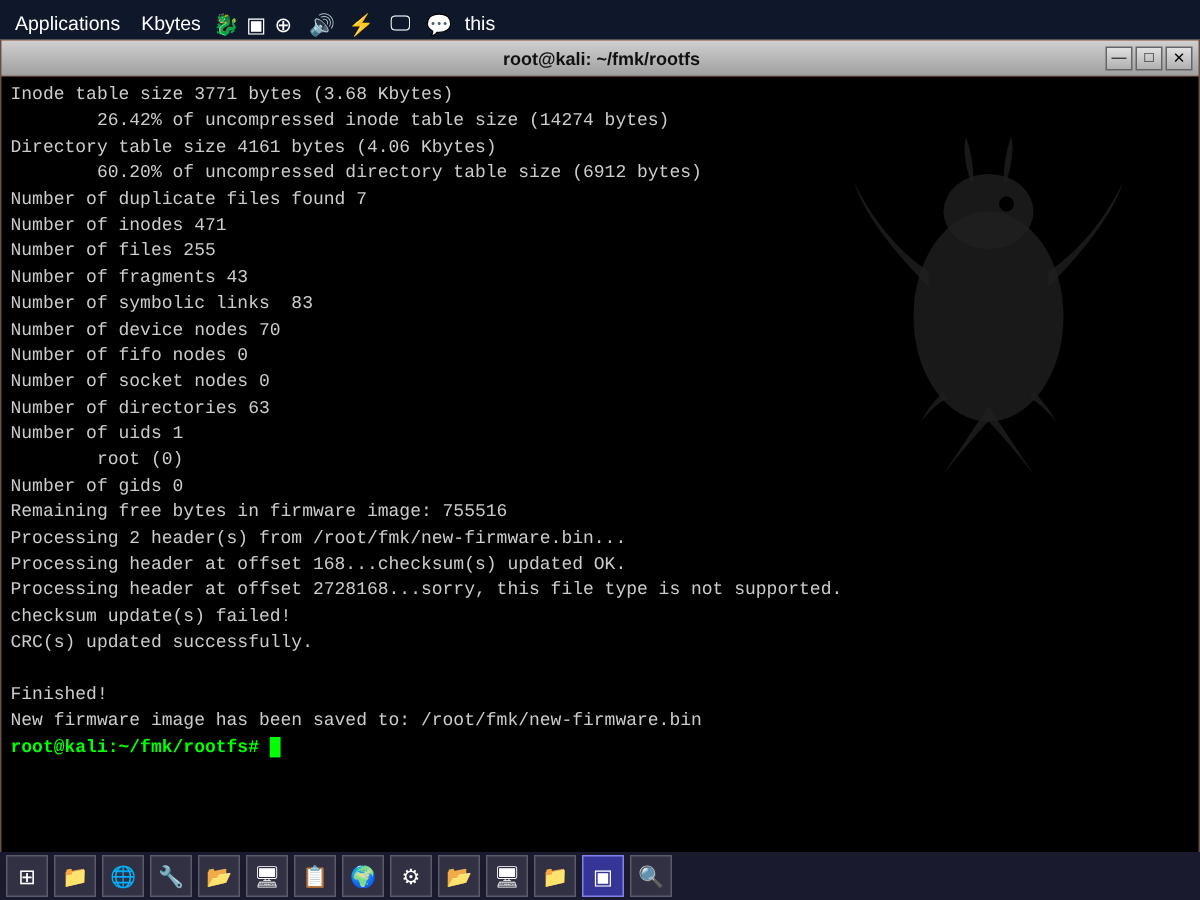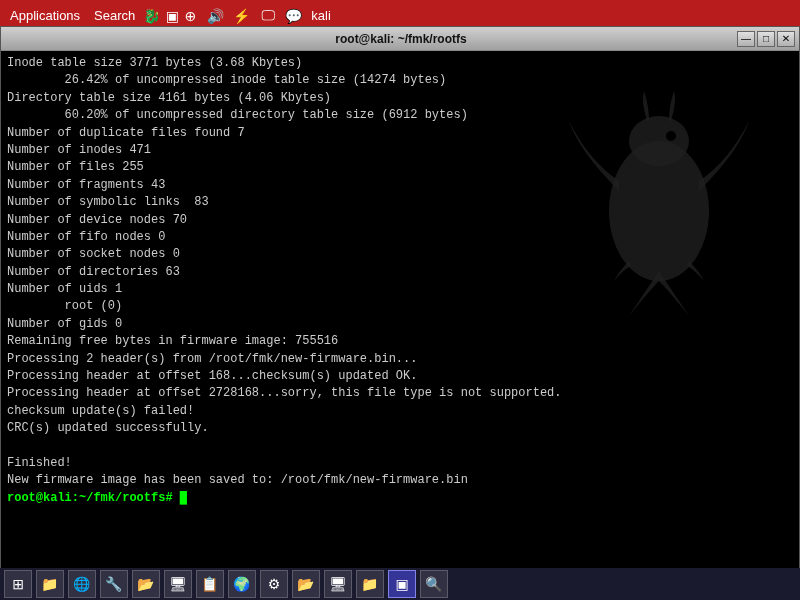--- a/index.html
+++ b/index.html
@@ -2,21 +2,21 @@
 <html><head>
   <meta charset="utf-8">
   <style>
     * { margin: 0; padding: 0; box-sizing: border-box; }
     body { width: 800px; height: 600px; overflow: hidden; font-family: sans-serif; background: #2d2d2d; }
 
     
     #taskbar {
       width: 800px;
       height: 31px;
-      background: #b91c1c;
+      background: #0f172a;
       display: flex;
       color: white;
       font-size: 13px;
     }
     .taskbar-left {
       display: flex;
       align-items: center;
       gap: 2px;
       padding-left: 4px;
     }
@@ -175,31 +175,31 @@
       background: rgba(80,80,255,0.5);
       border-color: rgba(150,150,255,0.8);
     }
   </style>
 </head>
 <body>
 
 <div id="taskbar">
   <div class="taskbar-left">
     <button class="taskbar-btn">Applications</button>
-    <button class="taskbar-btn">Search</button>
+    <button class="taskbar-btn">Kbytes</button>
     <span class="taskbar-icon">🐉</span>
     <span class="taskbar-icon">▣</span>
   </div>
   <div class="taskbar-right">
     <span class="taskbar-icon">⊕</span>
     <span class="taskbar-icon">🔊</span>
     <span class="taskbar-icon">⚡</span>
     <span class="taskbar-icon">🖵</span>
     <span class="taskbar-icon">💬</span>
-    <span>kali</span>
+    <span>this</span>
   </div>
 </div>
 
 <div id="terminal-window">
 
   <div id="terminal-titlebar">
     <div style="width:60px;"></div>
     <span class="titlebar-title">root@kali: ~/fmk/rootfs</span>
     <div class="titlebar-controls">
       <button>—</button>

